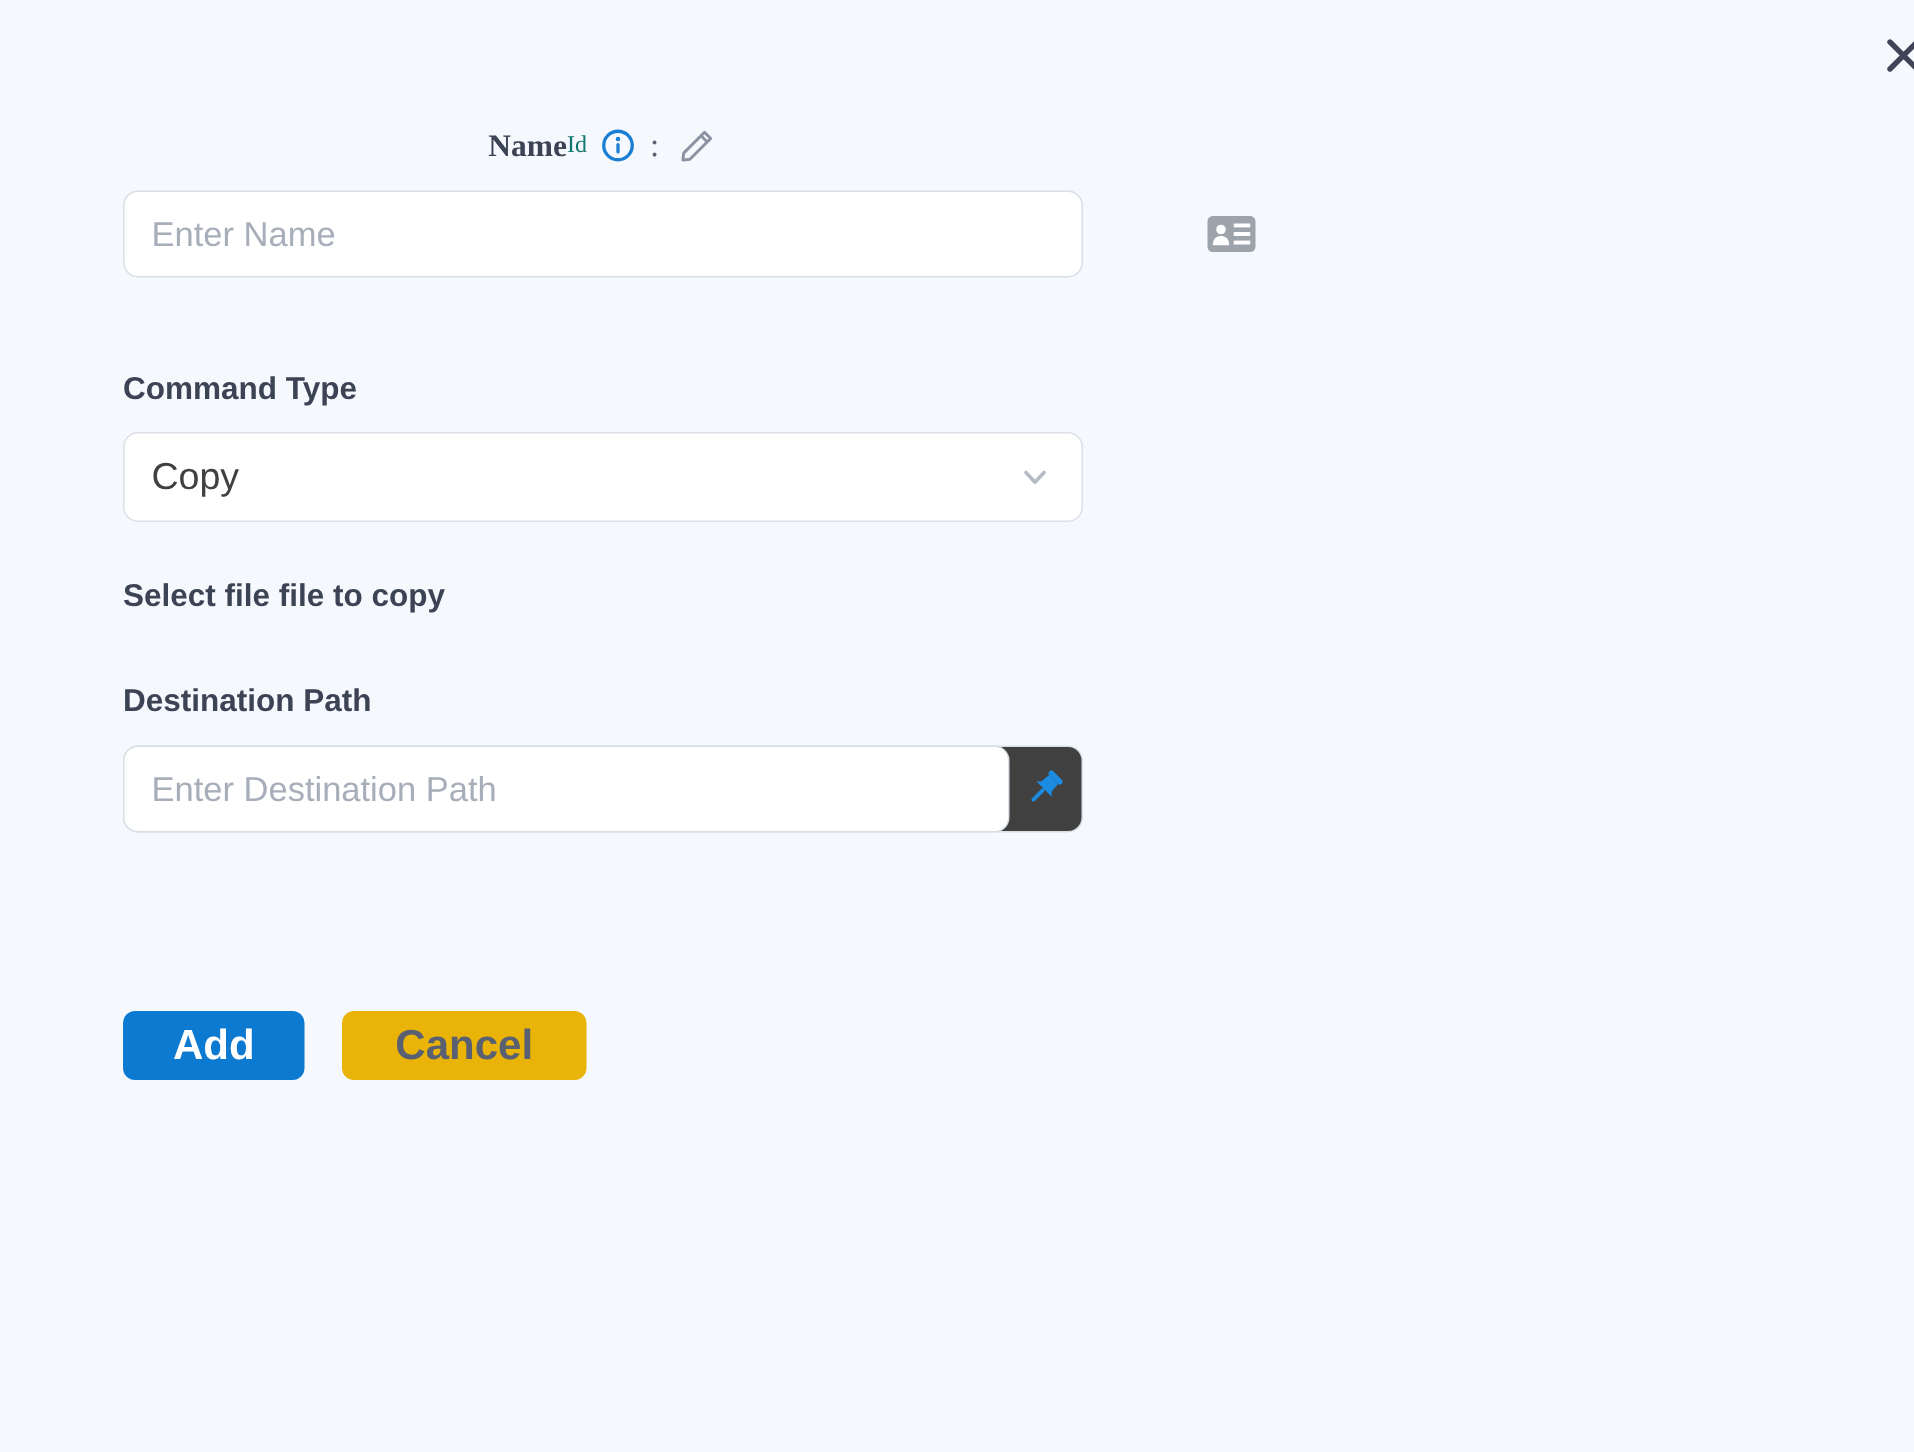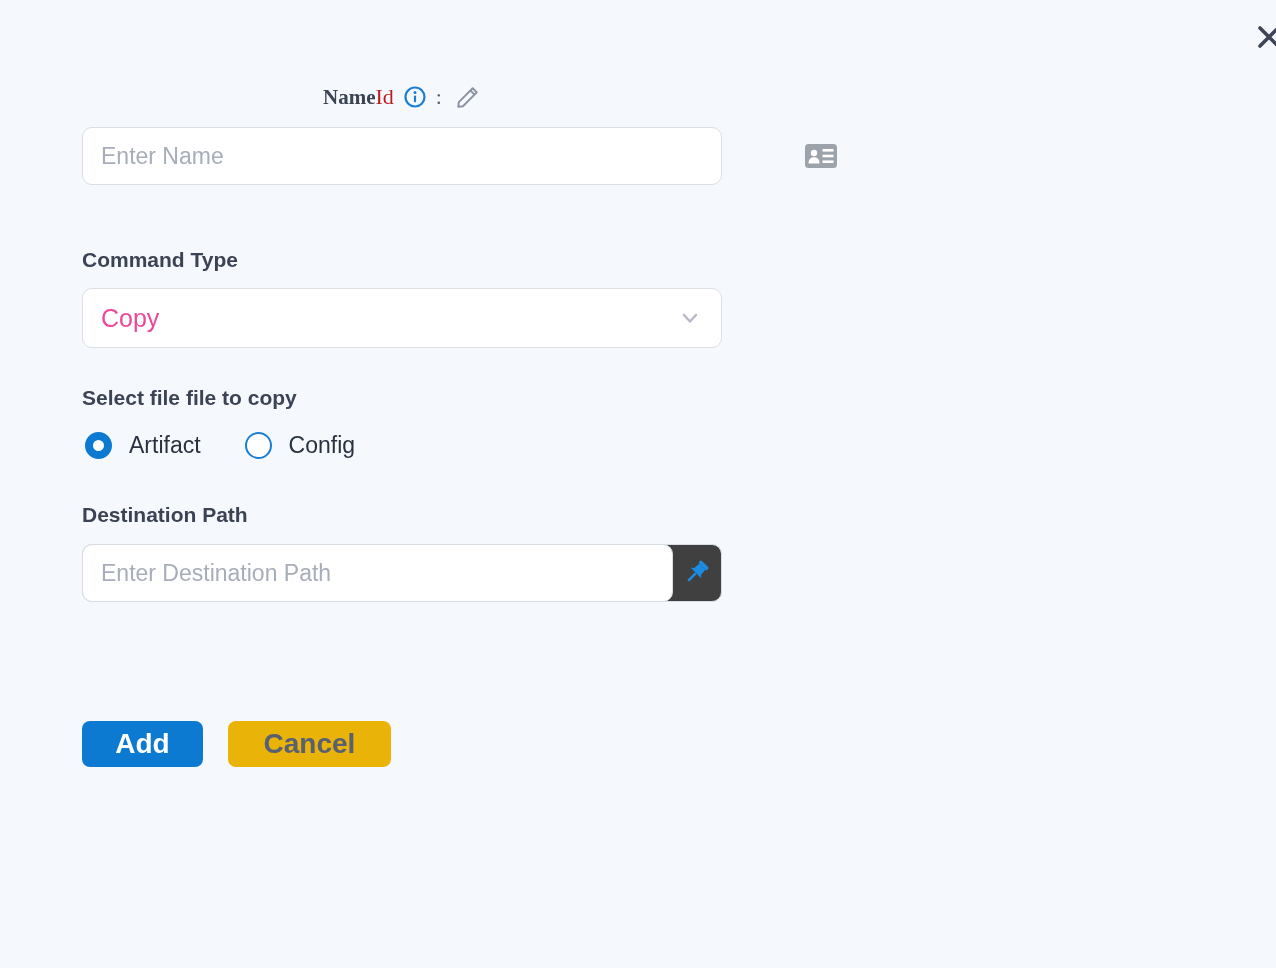--- a/index.html
+++ b/index.html
@@ -48,23 +48,23 @@
     font-size: 21px;
     font-weight: 700;
     color: #3b4354;
   }
   .id-group {
     display: flex;
     align-items: center;
     gap: 9px;
   }
   .id-text {
-    font-size: 22px;
+    font-size: 16px;
     font-weight: 400;
-    color: #b91c1c;
+    color: #0f766e;
   }
   .id-colon {
     font-size: 22px;
     color: #5a6170;
     margin-right: 4px;
   }
   .text-input {
     width: 640px;
     height: 58px;
     border: 1px solid #d9dde4;
@@ -95,21 +95,21 @@
     border: 1px solid #dcdfe6;
     border-radius: 10px;
     display: flex;
     align-items: center;
     justify-content: space-between;
     padding: 0 20px 0 18px;
     cursor: pointer;
   }
   .select-value {
     font-size: 25px;
-    color: #ec4899;
+    color: #404040;
     font-weight: 400;
   }
   .subsection-label { margin-top: 36px; height: 28px; display:flex; align-items:center; }
   .radio-row {
     margin-top: 20px;
     display: flex;
     align-items: center;
     gap: 44px;
     padding-left: 3px;
   }
@@ -239,30 +239,20 @@
     <span style="display:flex;">
       <svg width="22" height="22" viewBox="0 0 22 22">
         <path d="M5 8 L11 14.5 L17 8" fill="none" stroke="#b6bac4" stroke-width="2.4" stroke-linecap="round" stroke-linejoin="round"></path>
       </svg>
     </span>
   </div>
 
   <div class="subsection-label">
     <span class="field-label">Select file file to copy</span>
   </div>
-  <div class="radio-row">
-    <label class="radio-option">
-      <span class="radio-circle-selected"></span>
-      <span class="radio-label">Artifact</span>
-    </label>
-    <label class="radio-option">
-      <span class="radio-circle"></span>
-      <span class="radio-label">Config</span>
-    </label>
-  </div>
 
   <div class="dest-label">
     <span class="field-label">Destination Path</span>
   </div>
   <div class="input-group">
     <input class="text-input" type="text" placeholder="Enter Destination Path" style="">
     <button class="addon-btn">
       <span style="display:flex;">
         <svg width="30" height="30" viewBox="0 0 24 24">
           <g transform="rotate(45 12 12)" fill="#1b8ce2">

